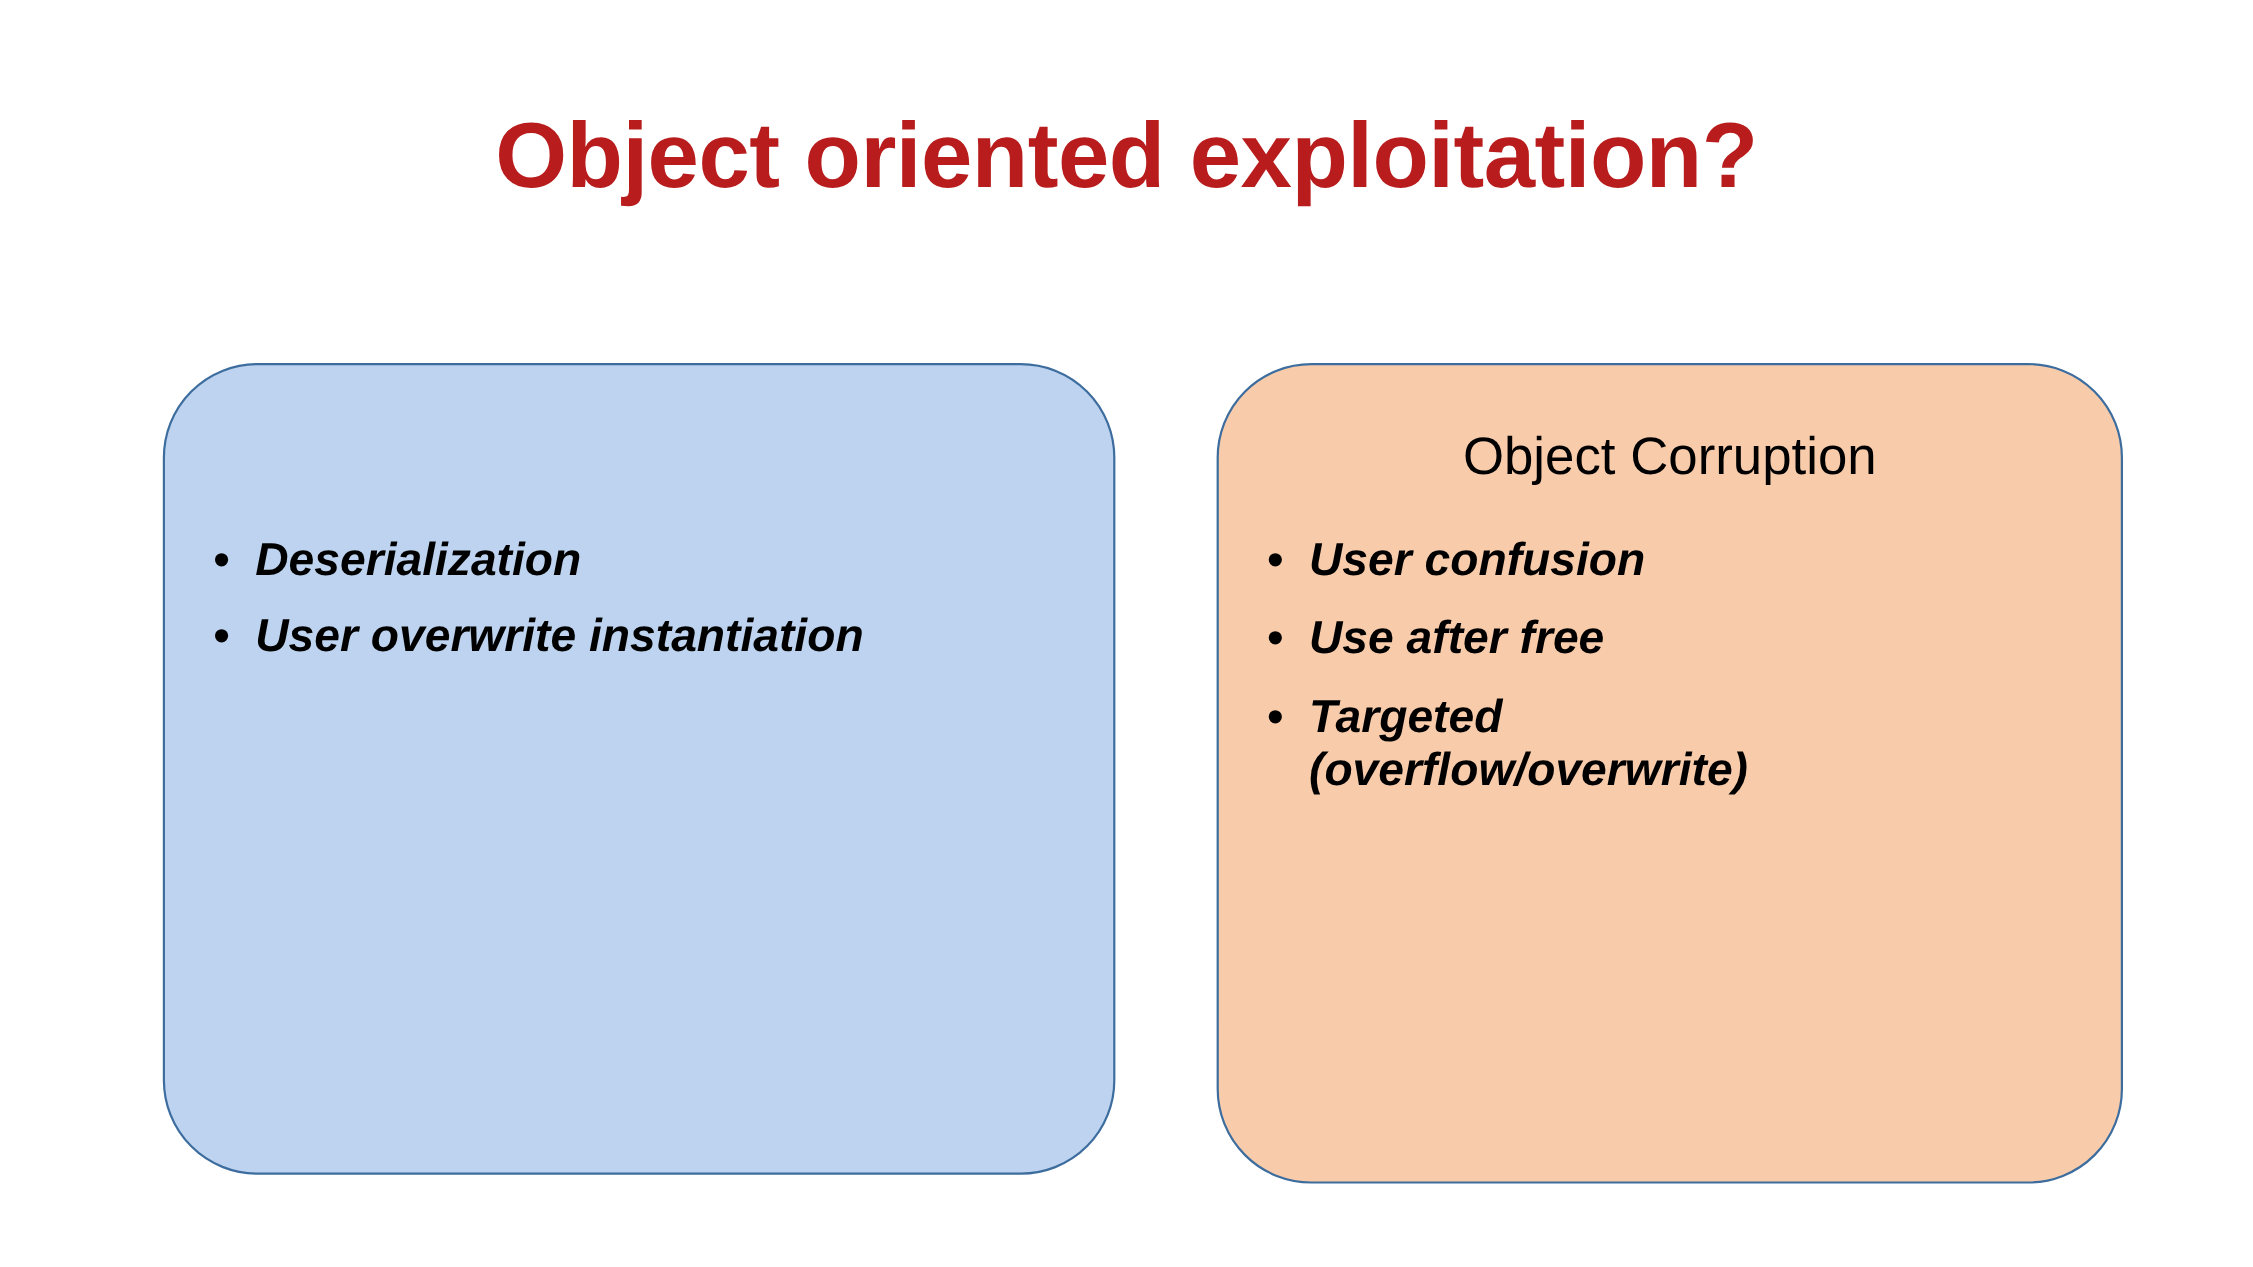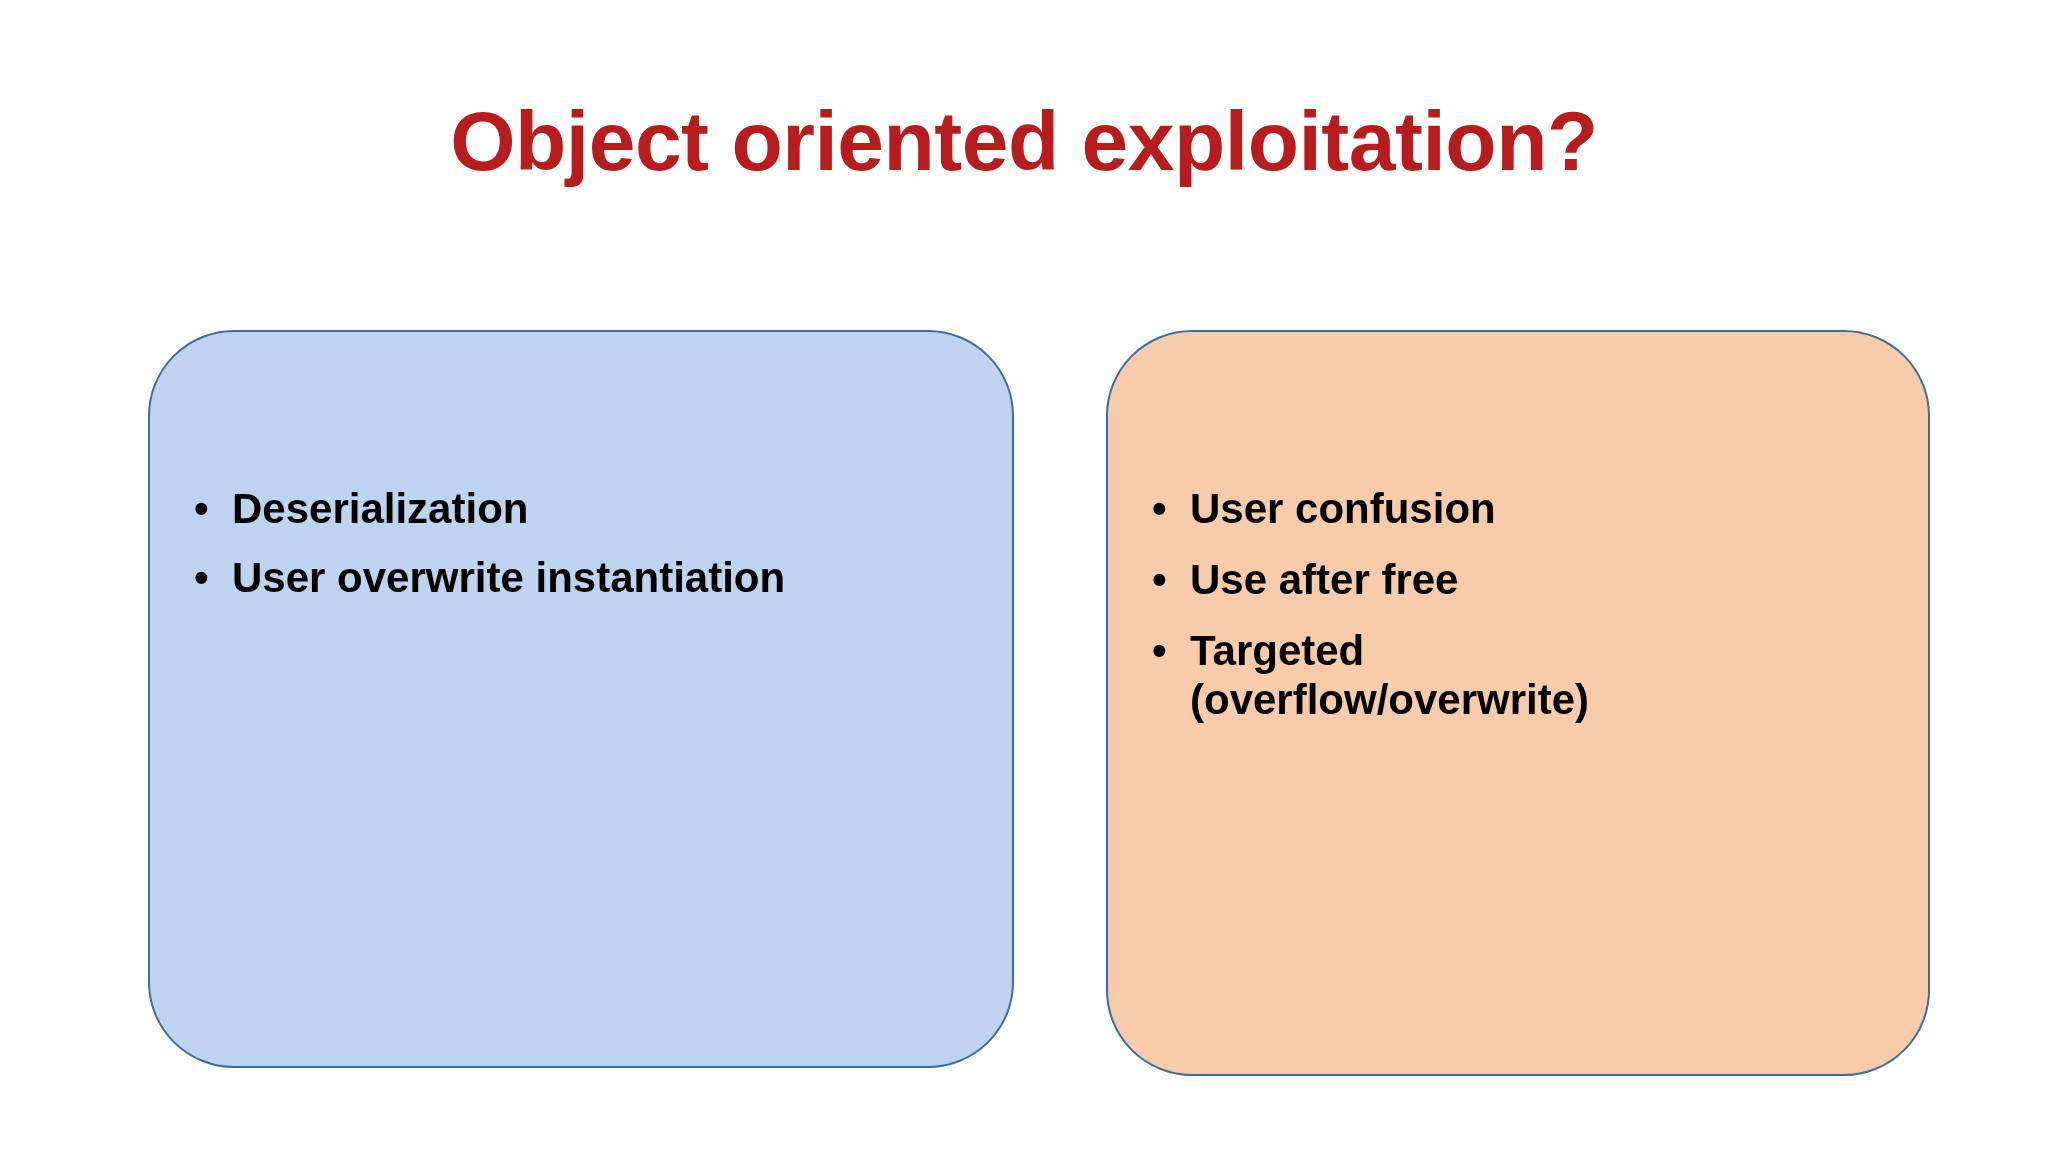--- a/index.html
+++ b/index.html
@@ -107,20 +107,21 @@
     width: 38px;
     font-size: 42px;
     line-height: 1.17;
     text-align: left;
     font-weight: 700;
   }
 
   .bullet-text {
     flex: 1 1 auto;
     white-space: pre-line;
+    font-style: italic;
   }
 </style>
 </head>
 <body>
 
 <div id="slide">
 
   <div id="slide-title">Object oriented exploitation?</div>
 
   <div class="panel" id="panel-left">
@@ -136,20 +137,21 @@
       <li class="bullet-item">
         <span class="bullet-dot">•</span>
         <span class="bullet-text">User overwrite instantiation</span>
       </li>
 
     </ul>
   </div>
 
   <div class="panel" id="panel-right">
 
+    <div class="panel-header">Object Corruption</div>
 
     <ul class="bullet-list">
 
       <li class="bullet-item">
         <span class="bullet-dot">•</span>
         <span class="bullet-text">User confusion</span>
       </li>
 
       <li class="bullet-item">
         <span class="bullet-dot">•</span>

